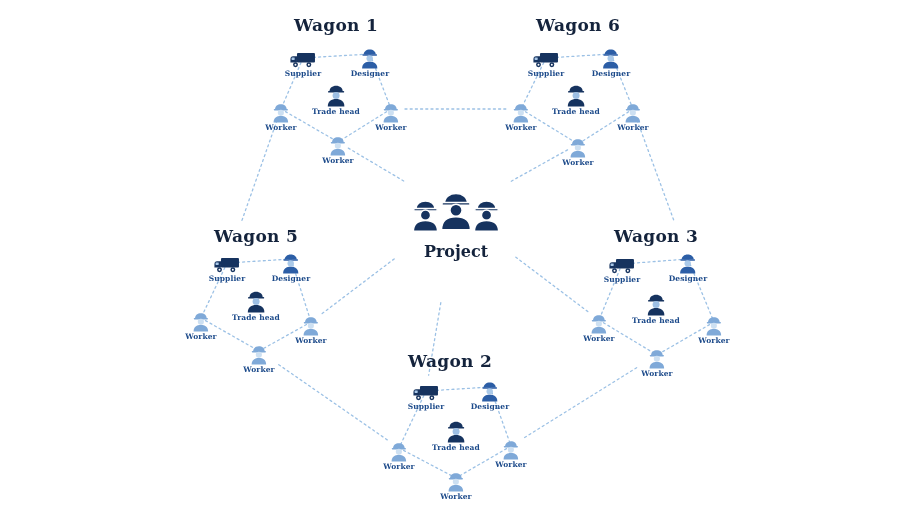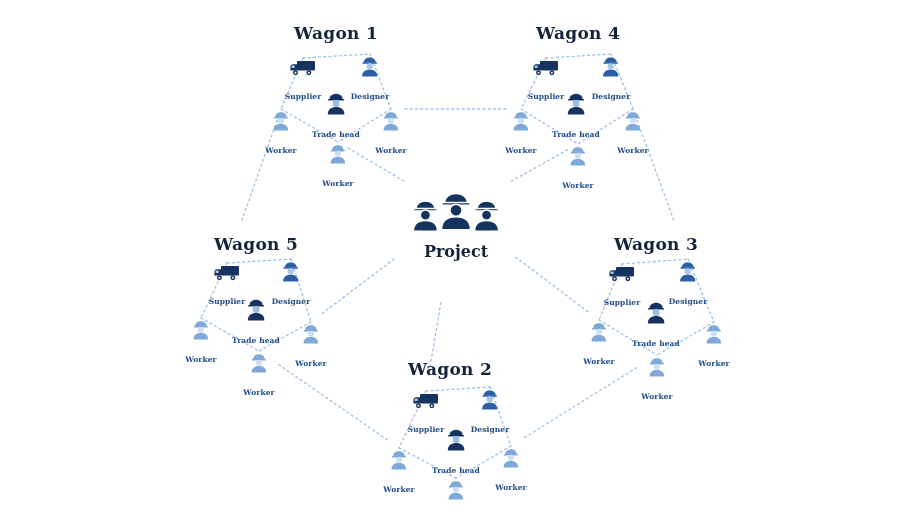--- a/index.html
+++ b/index.html
@@ -1,28 +1,28 @@
 <!DOCTYPE html>
 <html><head>
 <meta charset="utf-8">
 <style>
   html,body{margin:0;padding:0;background:#ffffff;}
   .canvas{
     position:relative;width:914px;height:514px;background:#ffffff;overflow:hidden;
     font-family:"DejaVu Serif","Liberation Serif",serif;
   }
   #edges-layer{position:absolute;left:0;top:0;width:914px;height:514px;}
-  #nodes-layer{position:absolute;left:0;top:12px;width:914px;height:416px;}
+  #nodes-layer{position:absolute;left:0;top:4px;width:914px;height:416px;}
   .wagon-title{
     position:absolute;transform:translate(-50%,-50%);
     font-weight:bold;font-size:17px;color:#14233c;white-space:nowrap;letter-spacing:0.3px;
   }
   .member{
     position:absolute;transform:translateX(-50%);
-    display:flex;flex-direction:column;align-items:center;gap:15px;
+    display:flex;flex-direction:column;align-items:center;gap:0;
   }
   .member .icon{display:flex;align-items:center;justify-content:center;line-height:0;}
   .role-label{
     font-size:7.5px;font-weight:bold;color:#1c4a8a;white-space:nowrap;letter-spacing:0.1px;
   }
   .center-node{
     position:absolute;left:456px;top:184px;transform:translateX(-50%);
     display:flex;flex-direction:column;align-items:center;
   }
   .center-icon{line-height:0;}
@@ -136,21 +136,21 @@
         <span class="icon">
           <svg viewBox="0 0 24 24" width="21" height="21">
             <path d="M5.4 8.3 C5.4 4.9 8.3 2.7 12 2.7 C15.7 2.7 18.6 4.9 18.6 8.3 Z" fill="#7fa9d8"></path>
             <rect x="3.9" y="7.9" width="16.2" height="1.7" rx="0.85" fill="#7fa9d8"></rect>
             <circle cx="12" cy="12.4" r="3.5" fill="#cde0f2"></circle>
             <path d="M3.7 23.5 C3.7 18 7.4 16.1 12 16.1 C16.6 16.1 20.3 18 20.3 23.5 Z" fill="#7fa9d8"></path>
           </svg>
         </span>
         <span class="role-label">Worker</span>
       </div>
-      <div class="wagon-title" style="left: 578px; top: 21px;">Wagon 4</div>
+      <div class="wagon-title" style="left: 578px; top: 21px;">Wagon 6</div>
       <div class="member" style="left: 546px; top: 47px;">
         <span class="icon">
           <svg viewBox="0 0 34 22" width="28" height="18">
             <rect x="10" y="2.5" width="22" height="11.5" rx="1.2" fill="#16335f"></rect>
             <path d="M10 6.5 L5.2 6.5 C3.2 6.5 2 8 2 9.8 L2 14 L10 14 Z" fill="#16335f"></path>
             <rect x="3.4" y="7.8" width="3.8" height="3.2" rx="0.6" fill="#a9c8e8"></rect>
             <circle cx="8.2" cy="16.8" r="3" fill="#16335f"></circle>
             <circle cx="8.2" cy="16.8" r="1.2" fill="#ffffff"></circle>
             <circle cx="24.5" cy="16.8" r="3" fill="#16335f"></circle>
             <circle cx="24.5" cy="16.8" r="1.2" fill="#ffffff"></circle>

